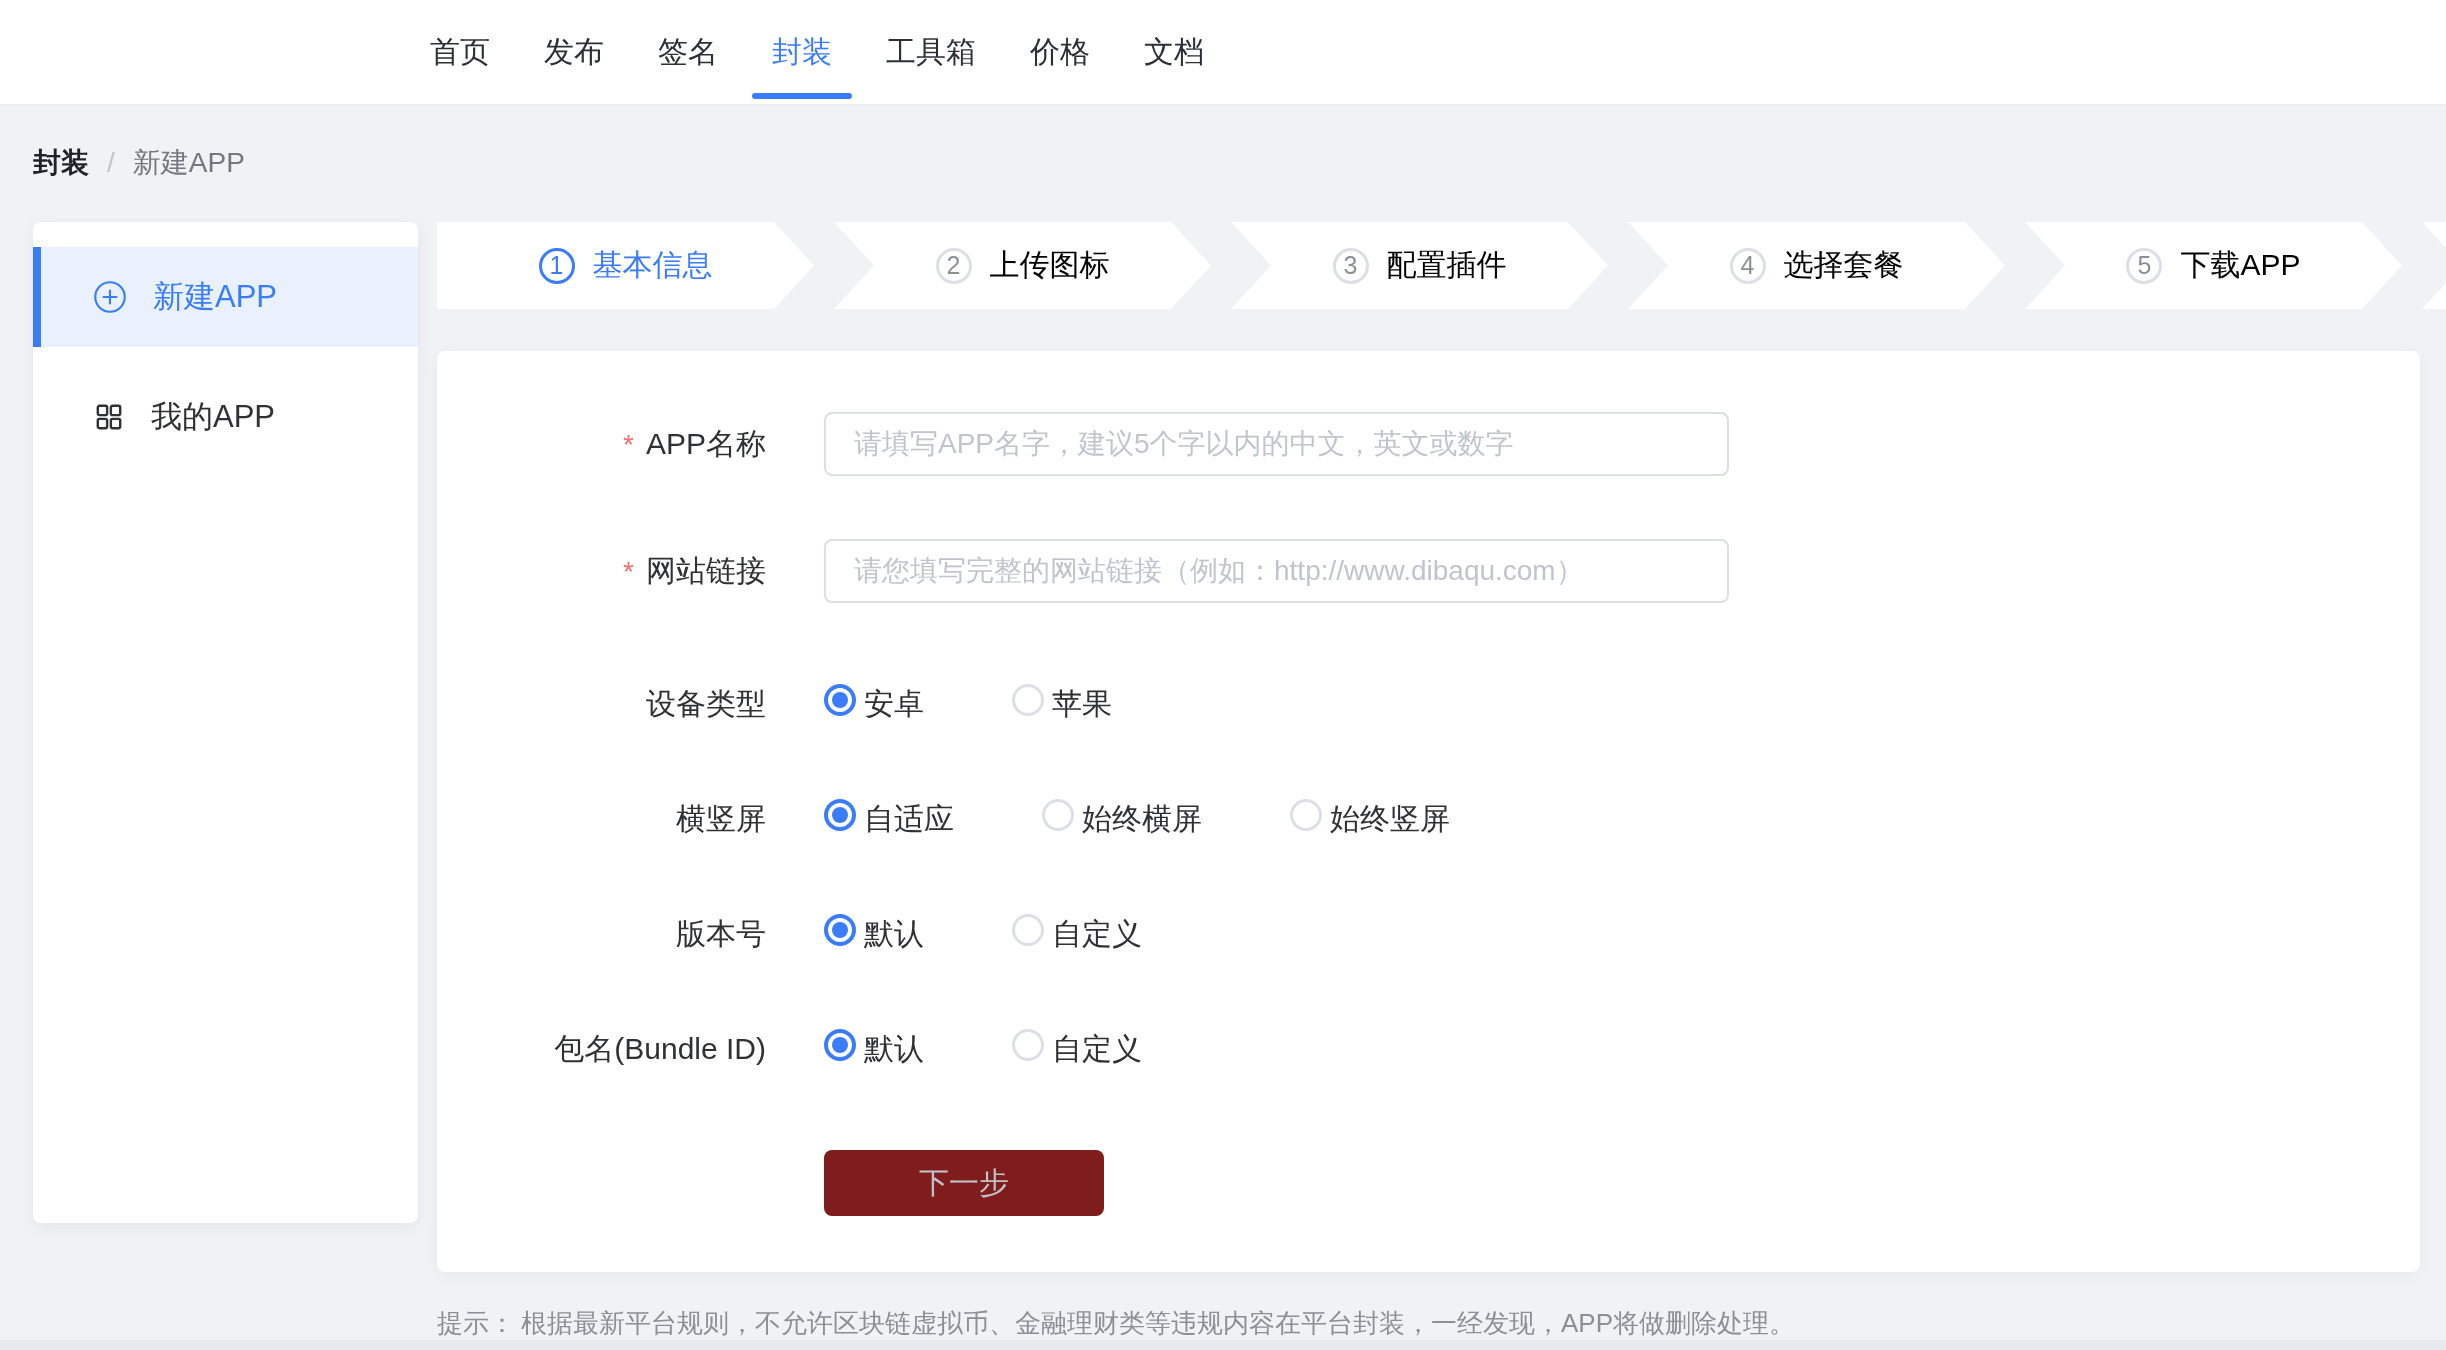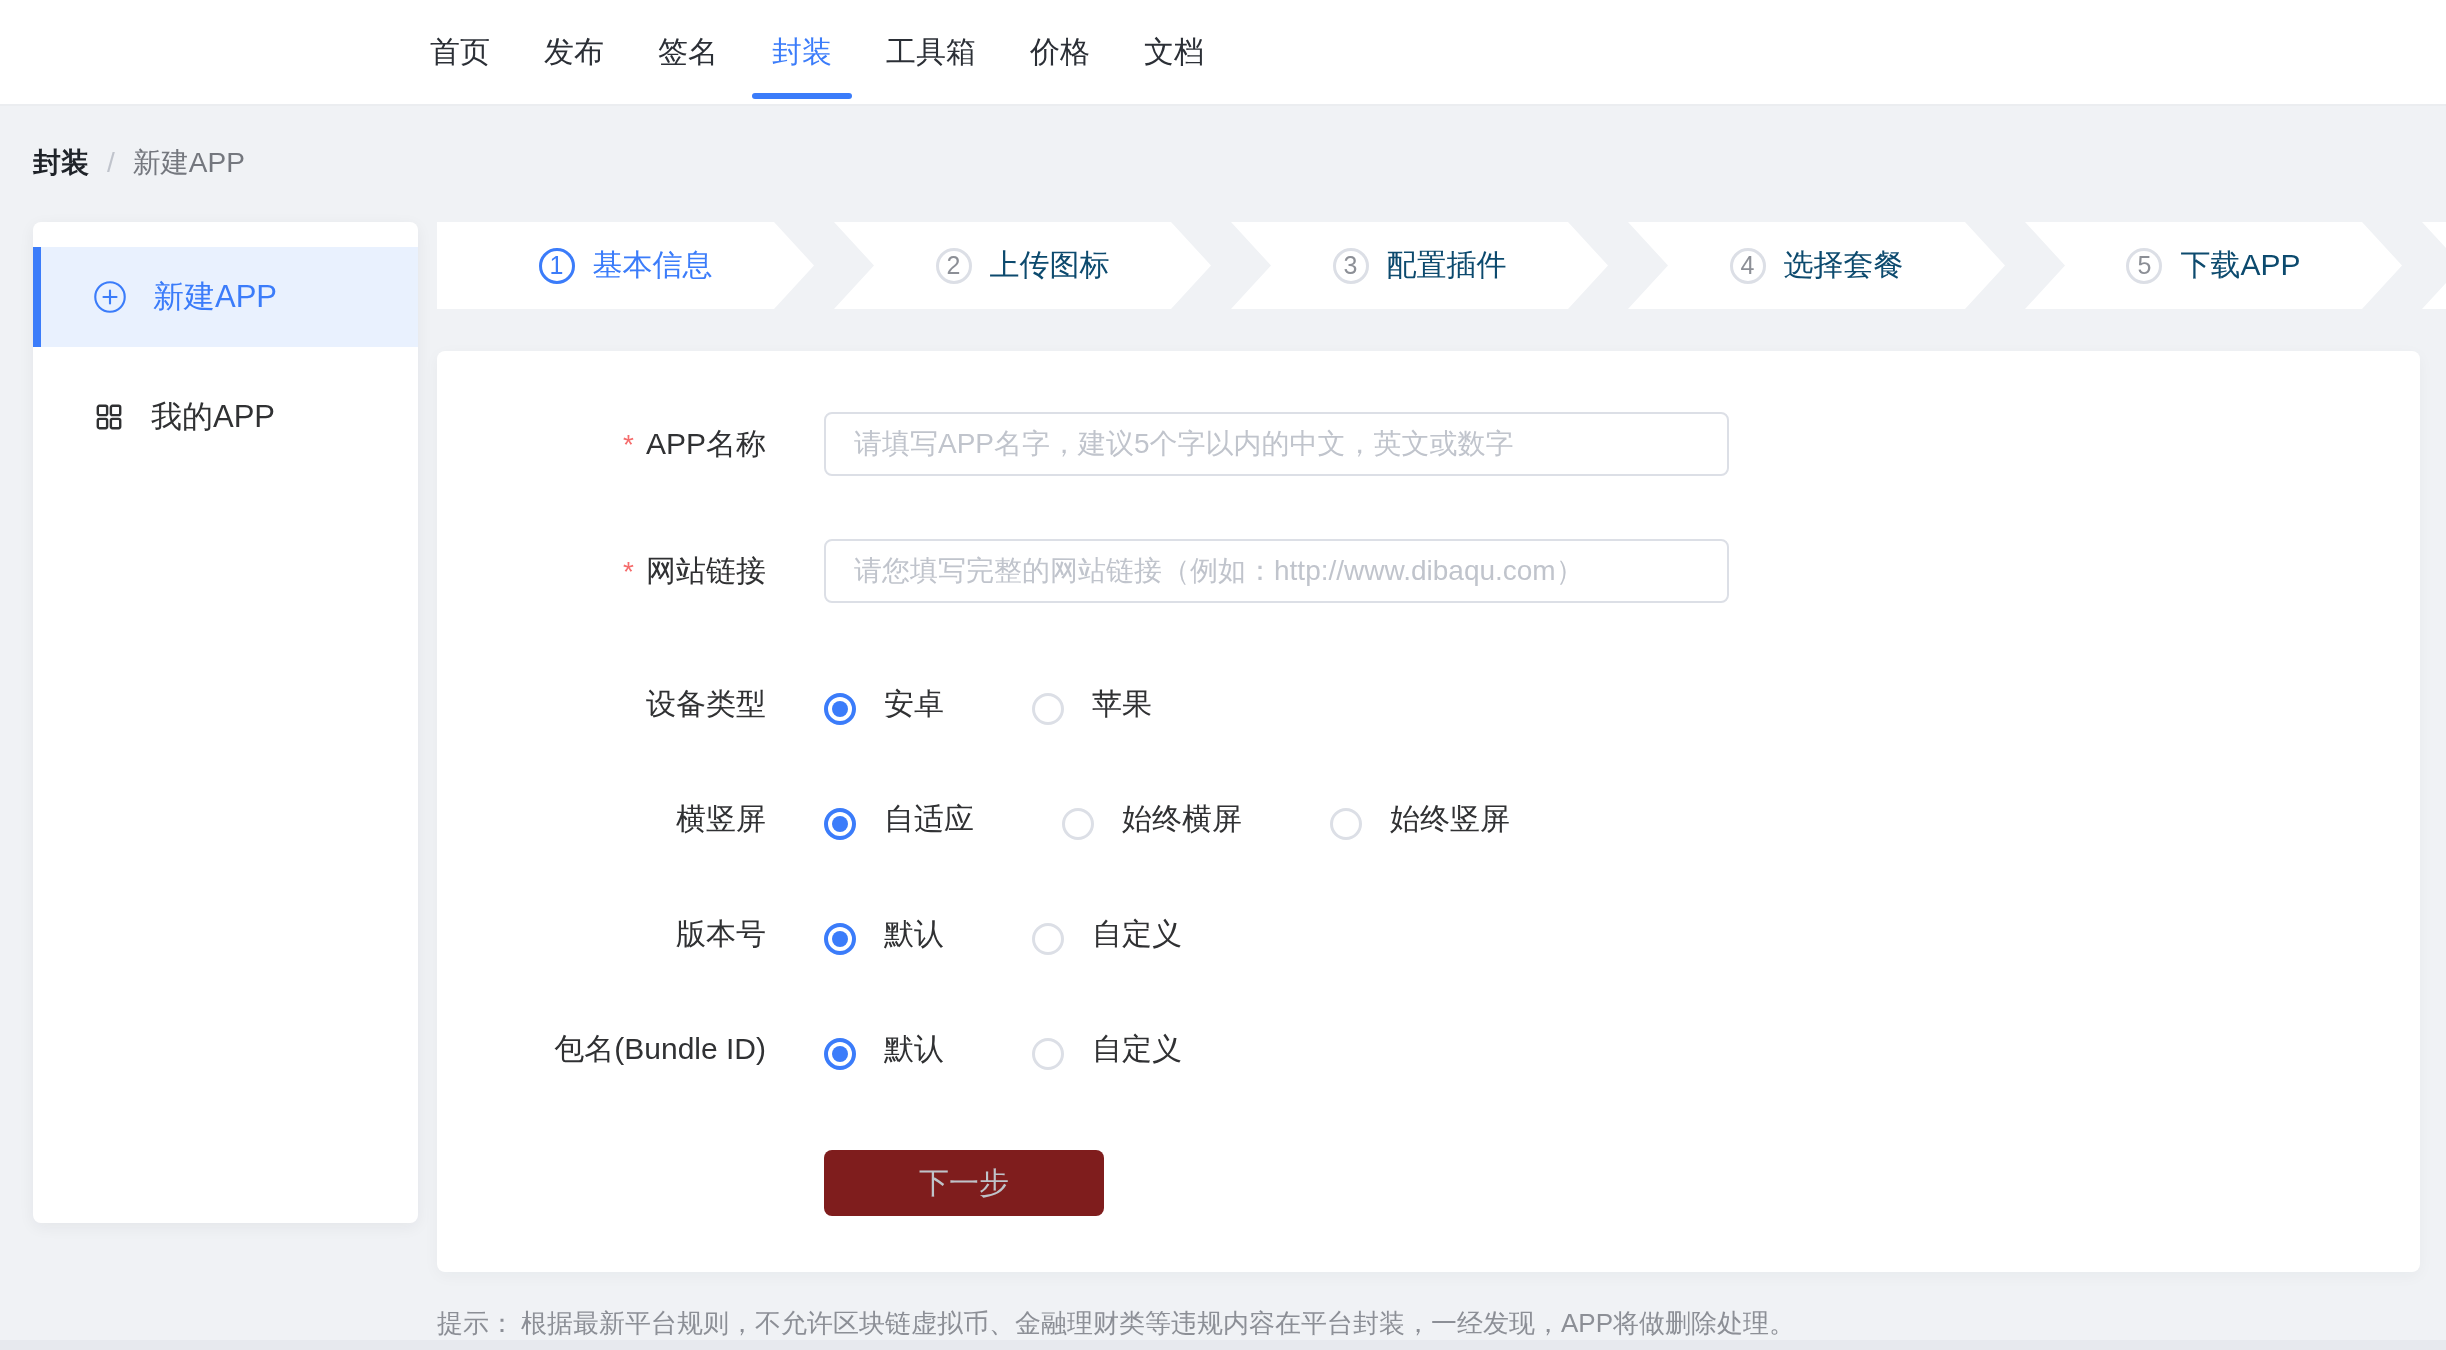--- a/index.html
+++ b/index.html
@@ -61,21 +61,21 @@
   .step.first{clip-path:polygon(0 0,calc(100% - 40px) 0,100% 50%,calc(100% - 40px) 100%,0 100%);}
   .step-sliver{
     flex:0 0 24px;background:#fff;
     clip-path:polygon(0 0,100% 0,100% 100%,0 100%,40px 50%);
   }
   .step-circle{
     width:36px;height:36px;box-sizing:border-box;border-radius:50%;
     border:3px solid #dcdfe6;color:#8c8f96;font-size:25px;
     display:flex;align-items:center;justify-content:center;flex:none;
   }
-  .step-label{font-size:30px;color:#0c4a6e;white-space:nowrap;}
+  .step-label{font-size:30px;color:#000000;white-space:nowrap;}
   .step.active .step-circle{border-color:var(--accent);color:var(--accent);}
   .step.active .step-label{color:var(--accent);}
 
   
   .form-card{
     margin-top:42px;background:#fff;border-radius:8px;height:921px;
     box-shadow:0 4px 16px rgba(31,41,55,.04);padding-top:61px;box-sizing:border-box;padding-left:36px;
   }
   .form-row{display:flex;align-items:center;}
   .form-label{
@@ -87,21 +87,21 @@
     width:905px;height:64px;box-sizing:border-box;border:2px solid #dcdfe6;border-radius:8px;
     padding:0 28px;font-size:28px;color:#303133;background:#fff;outline:none;
     font-family:inherit;
   }
   .form-input::placeholder{color:#c0c4cc;}
   .row-mb-a{margin-bottom:63px;}
   .row-mb-b{margin-bottom:81px;}
   .row-mb-c{margin-bottom:74px;}
 
   .radio-group{display:flex;gap:88px;align-items:center;height:40px;}
-  .radio{display:flex;align-items:flex-end;gap:28px;cursor:pointer;}
+  .radio{display:flex;align-items:flex-start;gap:8px;cursor:pointer;}
   .radio-circle{
     width:32px;height:32px;box-sizing:border-box;border-radius:50%;background:#fff;
     border:3px solid #dcdfe6;display:flex;align-items:center;justify-content:center;flex:none;
   }
   .radio.checked .radio-circle{border:4px solid var(--accent);}
   .dot{display:none;width:16px;height:16px;border-radius:50%;background:var(--accent);}
   .radio.checked .dot{display:block;}
   .radio-label{font-size:30px;color:#303133;}
 
   .next-btn{

